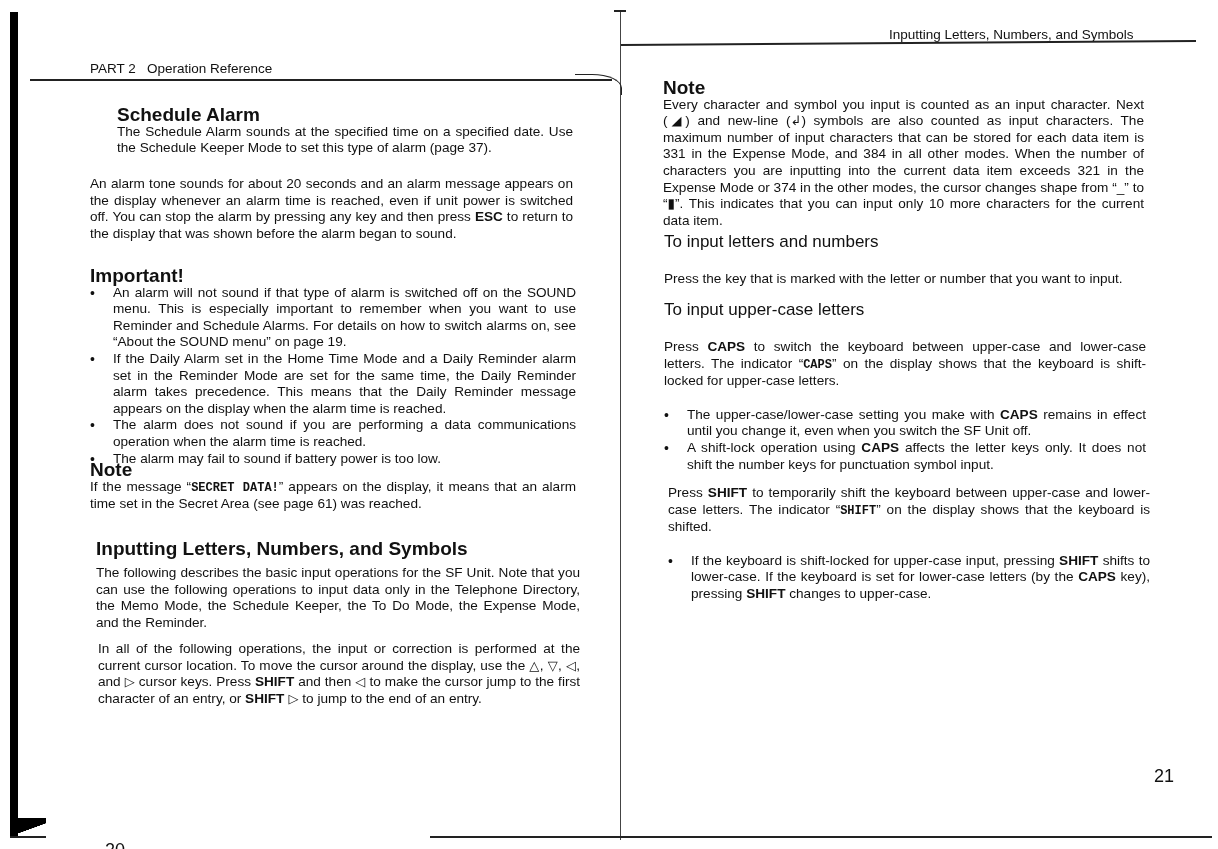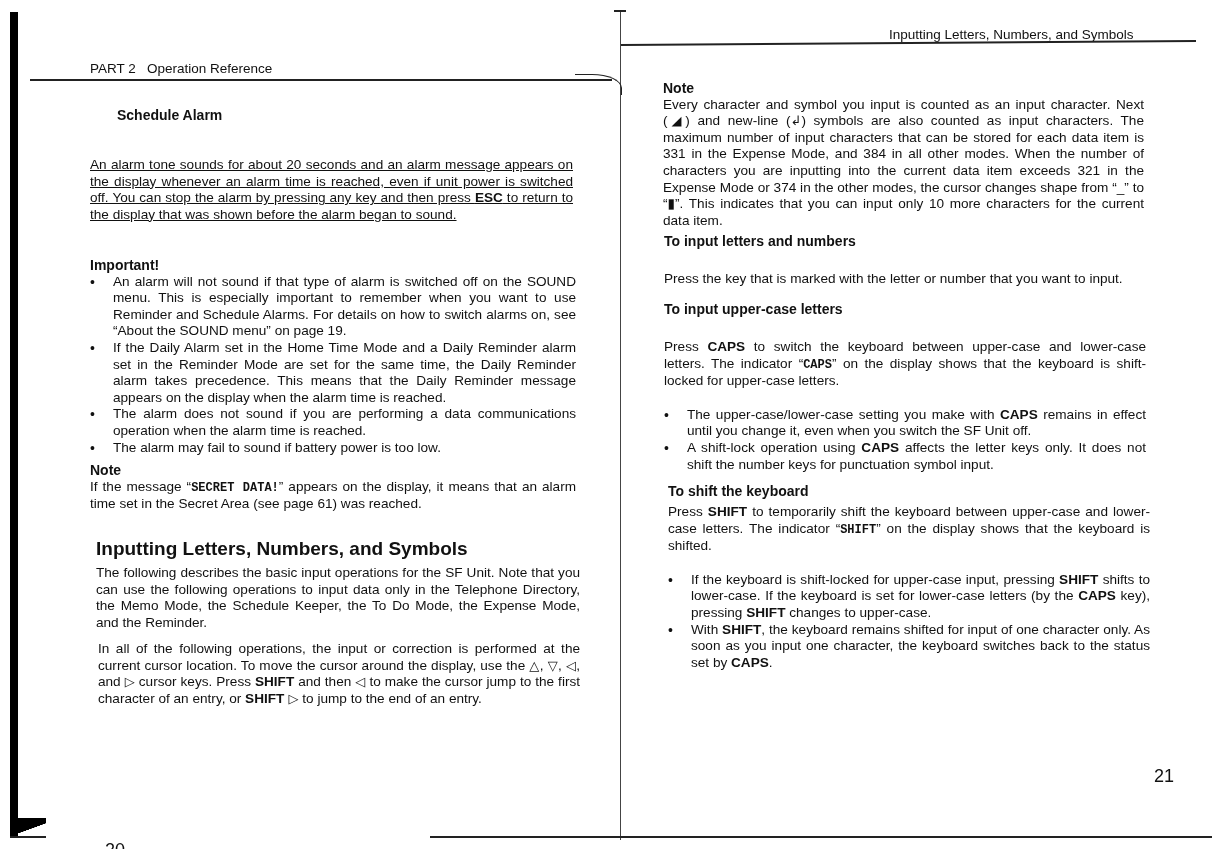--- a/index.html
+++ b/index.html
@@ -44,23 +44,23 @@
     transform: skewY(-0.4deg);
   }
 
   .page-num { position: absolute; font-size: 18px; }
   .pn-left { left: 85px; top: 840px; margin-left: 20px; }
   .pn-right { left: 1154px; top: 766px; }
 
   
   .blk { position: absolute; font-size: 13.6px; line-height: 16.6px; text-align: justify; }
   .blk p { margin: 0; }
-  .h-sub { font-weight: bold; font-size: 14px; }
+  .h-sub { font-weight: bold; font-size: 19px; }
   .h-section { font-weight: bold; font-size: 19px; line-height: 22px; }
-  .h-topic { font-weight: bold; font-size: 14px; line-height: 19px; }
+  .h-topic { font-weight: normal; font-size: 17px; line-height: 19px; }
 
   ul.bullets { list-style: none; margin: 0; padding: 0; }
   ul.bullets li { position: relative; padding-left: 23px; }
   ul.bullets li::before {
     content: "\2022"; position: absolute; left: 0; top: 0; font-size: 14px;
   }
   .glyph { font-family: "DejaVu Sans", sans-serif; font-size: 13px; }
 </style>
 </head>
 <body>
@@ -71,27 +71,28 @@
 <div class="gutter-tick"></div>
 <div class="bottom-rule"></div>
 <div class="bottom-rule-left"></div>
 
 <div class="running-head rh-left" style="white-space:pre">PART 2   Operation Reference</div>
 <div class="rule-left"></div>
 <div class="rule-left-curve"></div>
 
 <div class="blk" style="left:117px; top:107px; width:456px;">
   <p class="h-sub">Schedule Alarm</p>
+  <p>The Schedule Alarm sounds at the specified time on a specified date. Use the Schedule Keeper Mode to set this type of alarm (page 37).</p>
 </div>
 
-<div class="blk" style="left:90px; top:157px; width:483px;text-decoration:underline;">
+<div class="blk" style="left:90px; top:176px; width:483px;">
   <p><span>An alarm tone sounds for about 20 seconds and an alarm message appears on the display whenever an alarm time is reached, even if unit power is switched off. You can stop the alarm by pressing any key and then press </span><b>ESC</b><span> to return to the display that was shown before the alarm began to sound.</span></p>
 </div>
 
-<div class="blk" style="left:90px; top:257px; width:486px;">
+<div class="blk" style="left:90px; top:268px; width:486px;">
   <p class="h-sub">Important!</p>
   <ul class="bullets">
     <li>An alarm will not sound if that type of alarm is switched off on the SOUND menu. This is especially important to remember when you want to use Reminder and Schedule Alarms. For details on how to switch alarms on, see “About the SOUND menu” on page 19.</li>
     <li>If the Daily Alarm set in the Home Time Mode and a Daily Reminder alarm set in the Reminder Mode are set for the same time, the Daily Reminder alarm takes precedence. This means that the Daily Reminder message appears on the display when the alarm time is reached.</li>
     <li>The alarm does not sound if you are performing a data communications operation when the alarm time is reached.</li>
     <li>The alarm may fail to sound if battery power is too low.</li>
   </ul>
 </div>
 
 <div class="blk" style="left:90px; top:462px; width:486px;">
@@ -126,21 +127,19 @@
 <div class="blk" style="left:664px; top:300px; width:482px;">
   <p class="h-topic">To input upper-case letters</p>
   <p style="margin-top:20px"><span>Press </span><b>CAPS</b><span> to switch the keyboard between upper-case and lower-case letters. The indicator “</span><span class="mono">CAPS</span><span>” on the display shows that the keyboard is shift-locked for upper-case letters.</span></p>
   <ul class="bullets" style="margin-top:17px">
     <li><span>The upper-case/lower-case setting you make with </span><b>CAPS</b><span> remains in effect until you change it, even when you switch the SF Unit off.</span></li>
     <li><span>A shift-lock operation using </span><b>CAPS</b><span> affects the letter keys only. It does not shift the number keys for punctuation symbol input.</span></li>
   </ul>
 </div>
 
 <div class="blk" style="left:668px; top:482px; width:482px;">
-  <p class="h-topic">To shift the keyboard</p>
   <p style="margin-top:3px"><span>Press </span><b>SHIFT</b><span> to temporarily shift the keyboard between upper-case and lower-case letters. The indicator “</span><span class="mono">SHIFT</span><span>” on the display shows that the keyboard is shifted.</span></p>
   <ul class="bullets" style="margin-top:17px">
     <li><span>If the keyboard is shift-locked for upper-case input, pressing </span><b>SHIFT</b><span> shifts to lower-case. If the keyboard is set for lower-case letters (by the </span><b>CAPS</b><span> key), pressing </span><b>SHIFT</b><span> changes to upper-case.</span></li>
-    <li><span>With </span><b>SHIFT</b><span>, the keyboard remains shifted for input of one character only. As soon as you input one character, the keyboard switches back to the status set by </span><b>CAPS</b><span>.</span></li>
   </ul>
 </div>
 
 <div class="page-num pn-right">21</div>
 
 </body></html>

